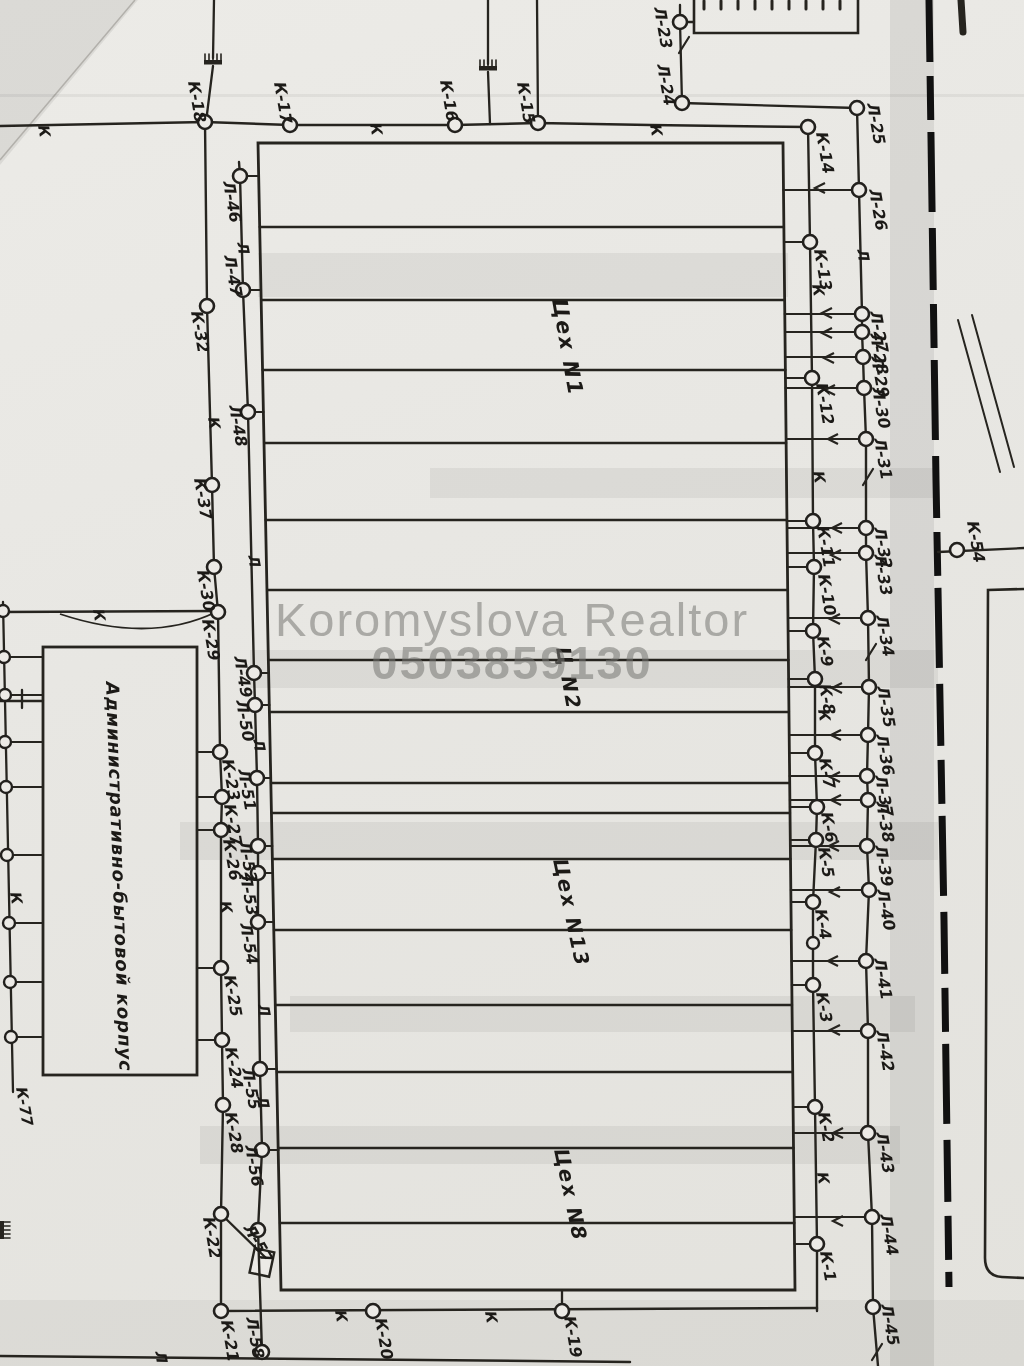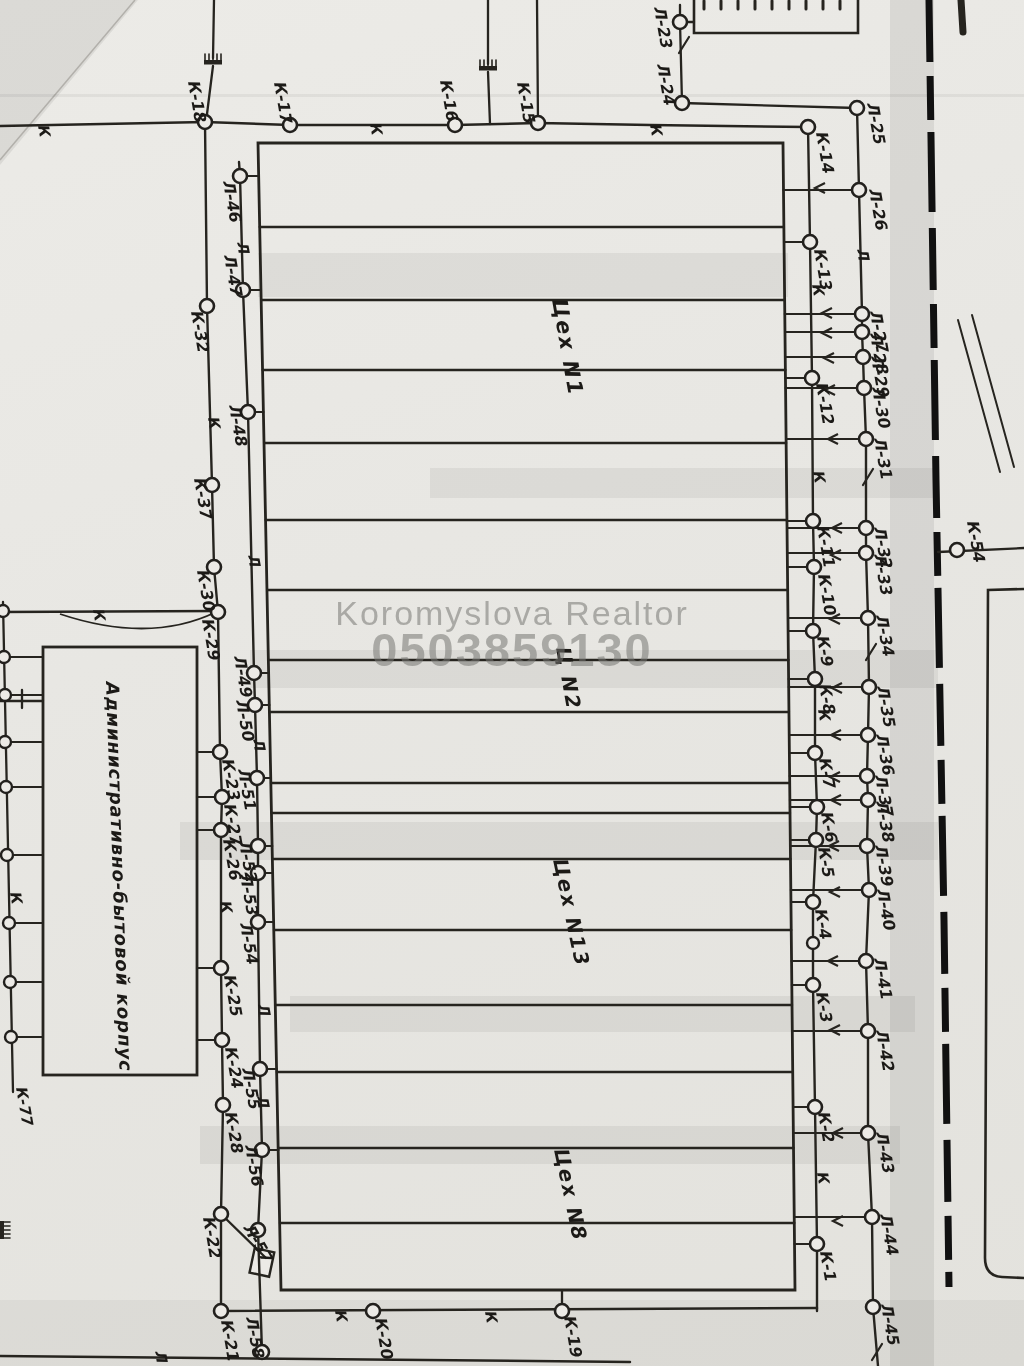--- a/index.html
+++ b/index.html
@@ -9,21 +9,21 @@
     font-family:"DejaVu Sans","Liberation Sans",sans-serif;
   }
   #plan{position:absolute;left:0;top:0;}
   #watermark{
     position:absolute;left:0;top:596px;width:100%;
     text-align:center;pointer-events:none;z-index:5;
     color:rgba(118,118,115,0.55);
     font-family:"Liberation Sans",sans-serif;
     letter-spacing:2px;
   }
-  #watermark .wline1{font-size:34px;line-height:1;}
+  #watermark .wline1{font-size:47px;line-height:1;}
   #watermark .wline2{font-size:47px;line-height:1;margin-top:-4px;font-weight:bold;}
 </style>
 </head>
 <body>
 
 <svg id="plan" width="1024" height="1366" viewBox="0 0 1024 1366">
   <g id="gArt">
       <polygon points="0,0 138,0 0,165" fill="rgba(0,0,0,0.07)"></polygon>
       <line x1="0" y1="160" x2="135" y2="0" stroke="#b2b0ab" stroke-width="1.5"></line>
       <rect x="0" y="94" width="1024" height="3" fill="rgba(0,0,0,0.05)"></rect>

